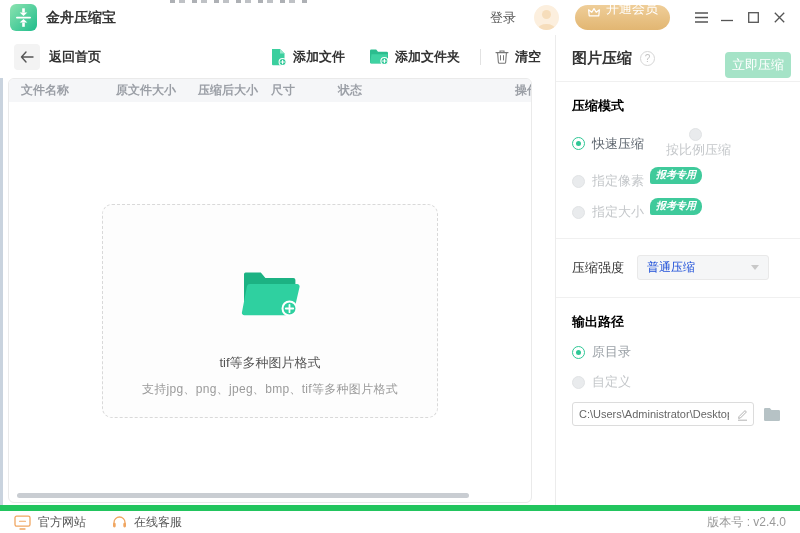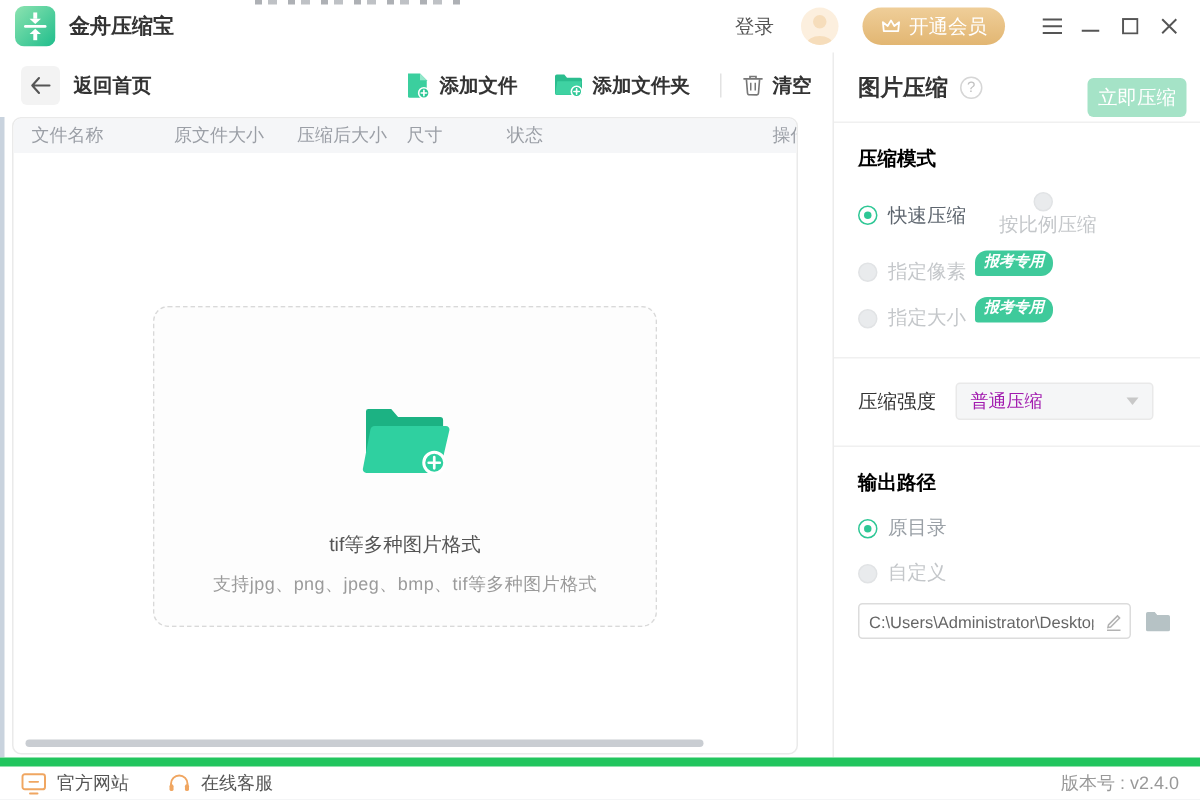--- a/index.html
+++ b/index.html
@@ -10,34 +10,34 @@
   .titlebar{position:absolute;top:0;left:0;right:0;height:35px;display:flex;align-items:center;padding:0 10px;background:#fff;}
   .logo{width:27px;height:27px;flex:none;}
   .app-title{font-size:14px;font-weight:bold;color:#333;margin-left:9px;}
   .artifact{position:absolute;left:170px;top:0;width:140px;height:3px;opacity:.55;
     background:repeating-linear-gradient(90deg,#6b7078 0 5px,transparent 5px 9px,#8a8f96 9px 15px,transparent 15px 22px);}
   .tb-right{margin-left:auto;display:flex;align-items:center;}
   .login{font-size:13px;color:#555;cursor:pointer;}
   .avatar{position:relative;width:25px;height:25px;border-radius:50%;background:#fcefde;margin-left:18px;overflow:hidden;}
   .avatar .head{position:absolute;top:5px;left:8px;width:9px;height:9px;border-radius:50%;background:#f6ddbb;}
   .avatar .body{position:absolute;bottom:-4px;left:4px;width:17px;height:10px;border-radius:50%;background:#f6ddbb;}
-  .vip{display:flex;align-items:center;gap:5px;height:25px;padding:0 12px;margin:0 16px;
+  .vip{display:flex;align-items:flex-end;gap:5px;height:25px;padding:12px 12px;margin:0 16px;
     border-radius:13px;background:linear-gradient(180deg,#efce99,#e2b672);color:#fff;font-size:13px;cursor:pointer;}
   .sysbtn{width:22px;height:22px;display:flex;align-items:center;justify-content:center;margin-left:4px;cursor:pointer;}
   
   .main{position:absolute;top:35px;left:0;width:555px;bottom:28px;background:#fff;}
   .edge-strip{position:absolute;top:43px;left:0;width:3px;bottom:0;background:#c9d3de;}
   .toolbar{position:relative;height:43px;display:flex;align-items:center;padding:0 14px;font-weight:bold;}
   .back-btn{width:26px;height:26px;border-radius:4px;background:#f3f3f3;display:flex;align-items:center;justify-content:center;cursor:pointer;}
   .back-label{margin-left:9px;font-size:13px;color:#333;cursor:pointer;}
   .tool-right{margin-left:auto;display:flex;align-items:center;}
   .tool-item{display:flex;align-items:center;gap:6px;font-size:13px;color:#333;cursor:pointer;margin-left:24px;}
   .vsep{width:1px;height:16px;background:#e2e2e2;margin-left:20px;}
   .table-card{position:absolute;top:43px;left:8px;width:524px;bottom:2px;border:1px solid #eaeaea;border-radius:6px;background:#fff;overflow:hidden;}
-  .thead{position:relative;height:23px;background:#f5f6f8;overflow:hidden;}
+  .thead{position:relative;height:23px;background:#f5f6f8;overflow:hidden;font-weight:bold;}
   .thead span{position:absolute;top:0;line-height:23px;font-size:12px;color:#9b9fa6;white-space:nowrap;}
   .tbody{position:relative;height:calc(100% - 23px);}
   .dropzone{position:absolute;top:102px;left:50%;transform:translateX(-50%);width:336px;height:214px;
     border:1px dashed #d9d9d9;border-radius:10px;background:#fdfdfd;text-align:center;cursor:pointer;}
   .dz-icon{margin-top:66px;}
   .dz-title{margin-top:34px;font-size:13px;color:#555;}
   .dz-sub{margin-top:9px;font-size:12px;color:#9b9b9b;letter-spacing:.3px;}
   .hscrollbar{position:absolute;bottom:4px;left:8px;width:452px;height:5px;border-radius:3px;background:#c9cdd2;cursor:pointer;}
   
   .panel{position:absolute;top:35px;right:0;width:245px;bottom:28px;background:#fff;border-left:1px solid #ececec;}
@@ -56,21 +56,21 @@
   .radio.unsel{background:#e9ebed;border:1px solid #e1e3e5;}
   .opt-on{color:#5d656e;cursor:pointer;}
   .opt-off{color:#c4c7ca;cursor:pointer;}
   .opt2{margin-left:22px;display:flex;align-items:center;flex-direction:column;}
   .badge{margin-left:6px;background:#3fca9b;color:#fff;font-size:10px;font-weight:bold;line-height:1;
     padding:3px 6px 4px;border-radius:8px 8px 8px 2px;position:relative;top:-6px;font-style:italic;}
   .sep{border:none;border-top:1px solid #f0f0f0;margin:17px 0 0 0;}
   .strength-row{display:flex;align-items:center;margin-top:16px;padding:0 16px;}
   .strength-label{font-size:13px;color:#333;flex:none;}
   .select{margin-left:13px;width:132px;height:25px;background:#f5f6f7;border:1px solid #e9e9e9;border-radius:3px;
-    display:flex;align-items:center;padding:0 9px;color:#a21caf;font-size:12px;cursor:pointer;}
+    display:flex;align-items:center;padding:0 9px;color:#1d4ed8;font-size:12px;cursor:pointer;}
   .select .caret{margin-left:auto;width:0;height:0;border-left:4px solid transparent;border-right:4px solid transparent;border-top:5px solid #c8c8c8;}
   .path-row{display:flex;align-items:center;margin-top:11px;padding:0 16px;}
   .path-box{width:182px;height:24px;border:1px solid #dcdcdc;border-radius:3px;display:flex;align-items:center;overflow:hidden;background:#fff;}
   .path-box input{border:none;outline:none;flex:1;min-width:0;font-size:11px;color:#666;padding:0 2px 0 6px;
     font-family:"Liberation Sans","DejaVu Sans",sans-serif;background:transparent;}
   .pencil{flex:none;width:22px;display:flex;align-items:center;justify-content:center;cursor:pointer;}
   .folder-mini{margin-left:9px;display:flex;cursor:pointer;}
   
   .footer{position:absolute;bottom:0;left:0;right:0;height:28px;border-top:6px solid #22c55e;display:flex;align-items:center;padding:0 14px;background:#fff;}
   .f-item{display:flex;align-items:center;gap:7px;font-size:12px;color:#555;margin-right:26px;cursor:pointer;}

